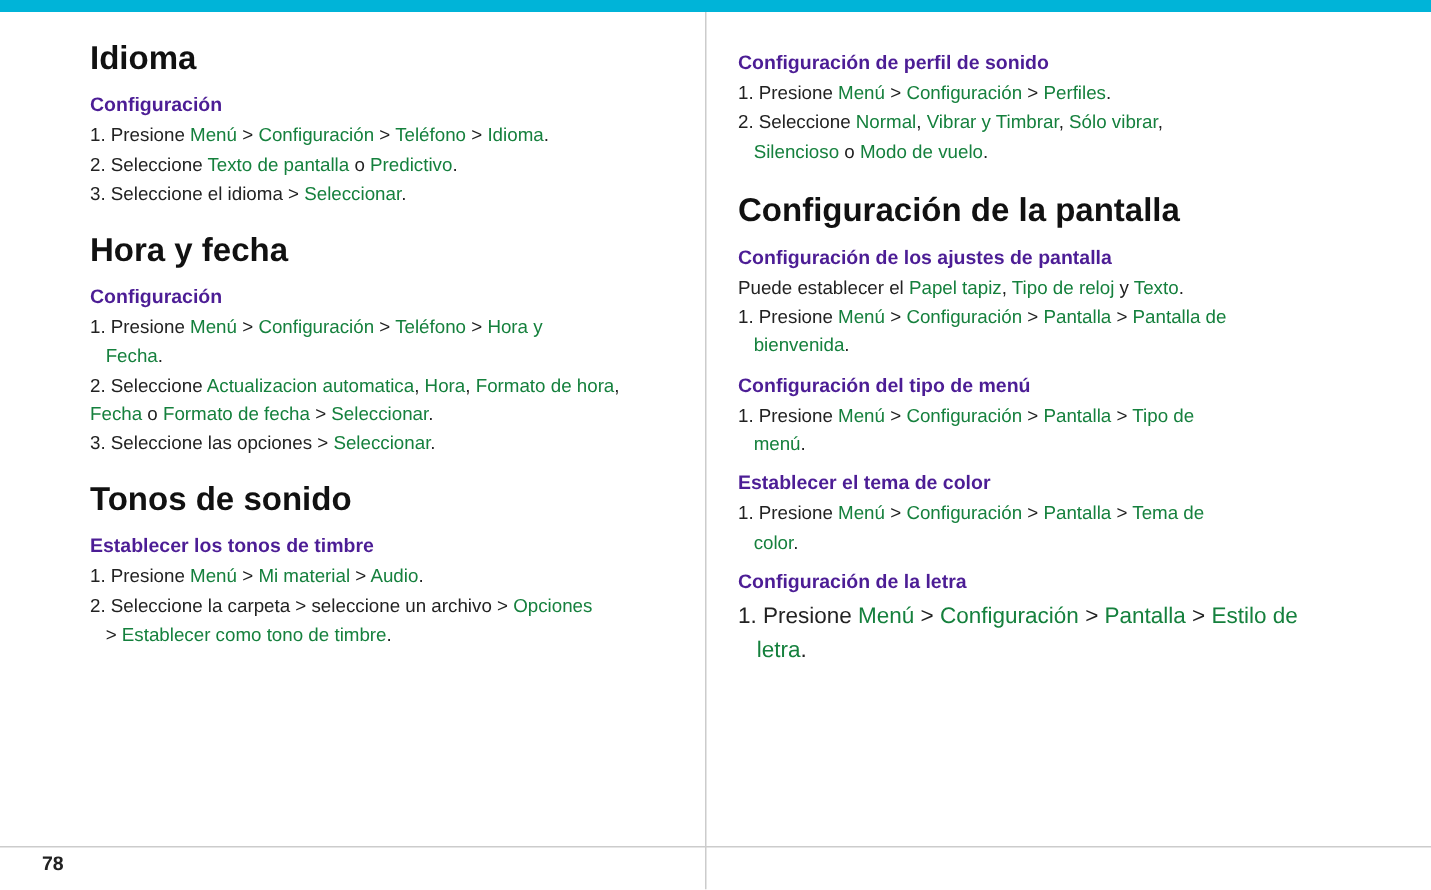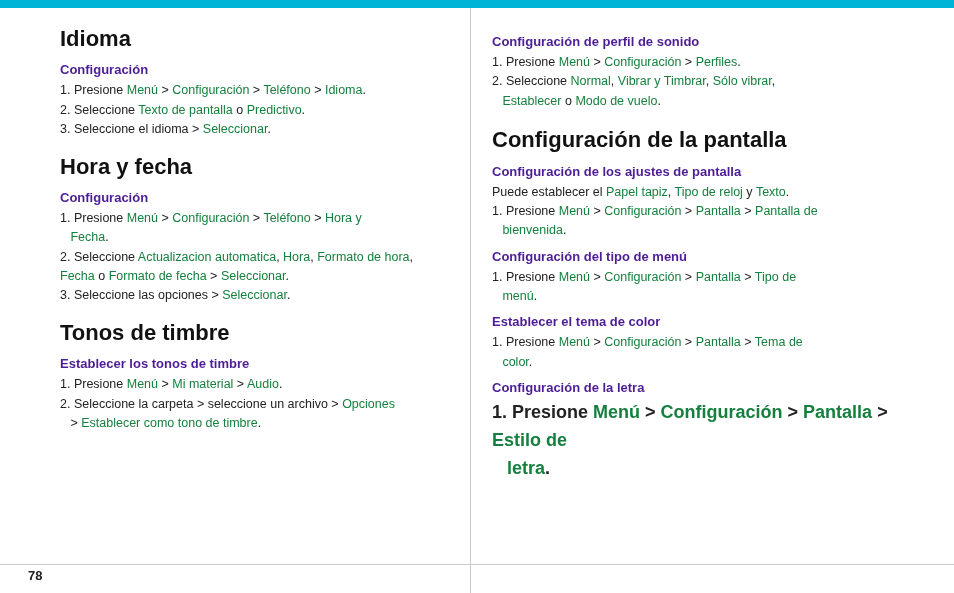--- a/index.html
+++ b/index.html
@@ -119,39 +119,39 @@
       <div class="section-title">Hora y fecha</div>
       <div class="sub-heading">Configuración</div>
       <div style="font-size:12.5px; line-height:1.55;">
         <div>1. Presione <span class="link-blue">Menú</span> &gt; <span class="link-blue">Configuración</span> &gt; <span class="link-blue">Teléfono</span> &gt; <span class="link-blue">Hora y<br>&nbsp;&nbsp;&nbsp;Fecha</span>.</div>
         <div>2. Seleccione <span class="link-blue">Actualizacion automatica</span>, <span class="link-blue">Hora</span>, <span class="link-blue">Formato de hora</span>, <span class="link-blue">Fecha</span> o <span class="link-blue">Formato de fecha</span> &gt; <span class="link-blue">Seleccionar</span>.</div>
         <div>3. Seleccione las opciones &gt; <span class="link-blue">Seleccionar</span>.</div>
       </div>
     </div>
 
     <div style="margin-top:14px;">
-      <div class="section-title">Tonos de timbre</div>
+      <div class="section-title">Tonos de sonido</div>
       <div class="sub-heading">Establecer los tonos de timbre</div>
       <div style="font-size:12.5px; line-height:1.55;">
         <div>1. Presione <span class="link-blue">Menú</span> &gt; <span class="link-blue">Mi material</span> &gt; <span class="link-blue">Audio</span>.</div>
         <div>2. Seleccione la carpeta &gt; seleccione un archivo &gt; <span class="link-blue">Opciones</span><br>&nbsp;&nbsp;&nbsp;&gt; <span class="link-blue">Establecer como tono de timbre</span>.</div>
       </div>
     </div>
 
   </div>
 
   <div class="divider-vertical"></div>
 
   <div class="right-column">
 
     <div style="margin-top:0;">
       <div class="sub-heading">Configuración de perfil de sonido</div>
       <div style="font-size:12.5px; line-height:1.55;">
         <div>1. Presione <span class="link-blue">Menú</span> &gt; <span class="link-blue">Configuración</span> &gt; <span class="link-blue">Perfiles</span>.</div>
-        <div>2. Seleccione <span class="link-blue">Normal</span>, <span class="link-blue">Vibrar y Timbrar</span>, <span class="link-blue">Sólo vibrar</span>,<br>&nbsp;&nbsp;&nbsp;<span class="link-blue">Establecer</span> o <span class="link-blue">Modo de vuelo</span>.</div>
+        <div>2. Seleccione <span class="link-blue">Normal</span>, <span class="link-blue">Vibrar y Timbrar</span>, <span class="link-blue">Sólo vibrar</span>,<br>&nbsp;&nbsp;&nbsp;<span class="link-blue">Silencioso</span> o <span class="link-blue">Modo de vuelo</span>.</div>
       </div>
     </div>
 
     <div style="margin-top:16px;">
       <div class="section-title">Configuración de la pantalla</div>
 
       <div style="margin-top:2px;">
         <div class="sub-heading">Configuración de los ajustes de pantalla</div>
         <div style="font-size:12.5px; line-height:1.55;">Puede establecer el <span class="link-blue">Papel tapiz</span>, <span class="link-blue">Tipo de reloj</span> y <span class="link-blue">Texto</span>.</div>
         <div style="font-size:12.5px; line-height:1.55;">1. Presione <span class="link-blue">Menú</span> &gt; <span class="link-blue">Configuración</span> &gt; <span class="link-blue">Pantalla</span> &gt; <span class="link-blue">Pantalla de<br>&nbsp;&nbsp;&nbsp;bienvenida</span>.</div>
@@ -162,21 +162,21 @@
         <div style="font-size:12.5px; line-height:1.55;">1. Presione <span class="link-blue">Menú</span> &gt; <span class="link-blue">Configuración</span> &gt; <span class="link-blue">Pantalla</span> &gt; <span class="link-blue">Tipo de<br>&nbsp;&nbsp;&nbsp;menú</span>.</div>
       </div>
 
       <div style="margin-top:8px;">
         <div class="sub-heading">Establecer el tema de color</div>
         <div style="font-size:12.5px; line-height:1.55;">1. Presione <span class="link-blue">Menú</span> &gt; <span class="link-blue">Configuración</span> &gt; <span class="link-blue">Pantalla</span> &gt; <span class="link-blue">Tema de<br>&nbsp;&nbsp;&nbsp;color</span>.</div>
       </div>
 
       <div style="margin-top:8px;">
         <div class="sub-heading">Configuración de la letra</div>
-        <div style="font-size:18px; line-height:1.55;font-weight:bold;">1. Presione <span class="link-blue">Menú</span> &gt; <span class="link-blue">Configuración</span> &gt; <span class="link-blue">Pantalla</span> &gt; <span class="link-blue">Estilo de<br>&nbsp;&nbsp;&nbsp;letra</span>.</div>
+        <div style="font-size:15px; line-height:1.55;">1. Presione <span class="link-blue">Menú</span> &gt; <span class="link-blue">Configuración</span> &gt; <span class="link-blue">Pantalla</span> &gt; <span class="link-blue">Estilo de<br>&nbsp;&nbsp;&nbsp;letra</span>.</div>
       </div>
 
     </div>
 
   </div>
 
 </div>
 
 <div class="bottom-line"></div>
 

